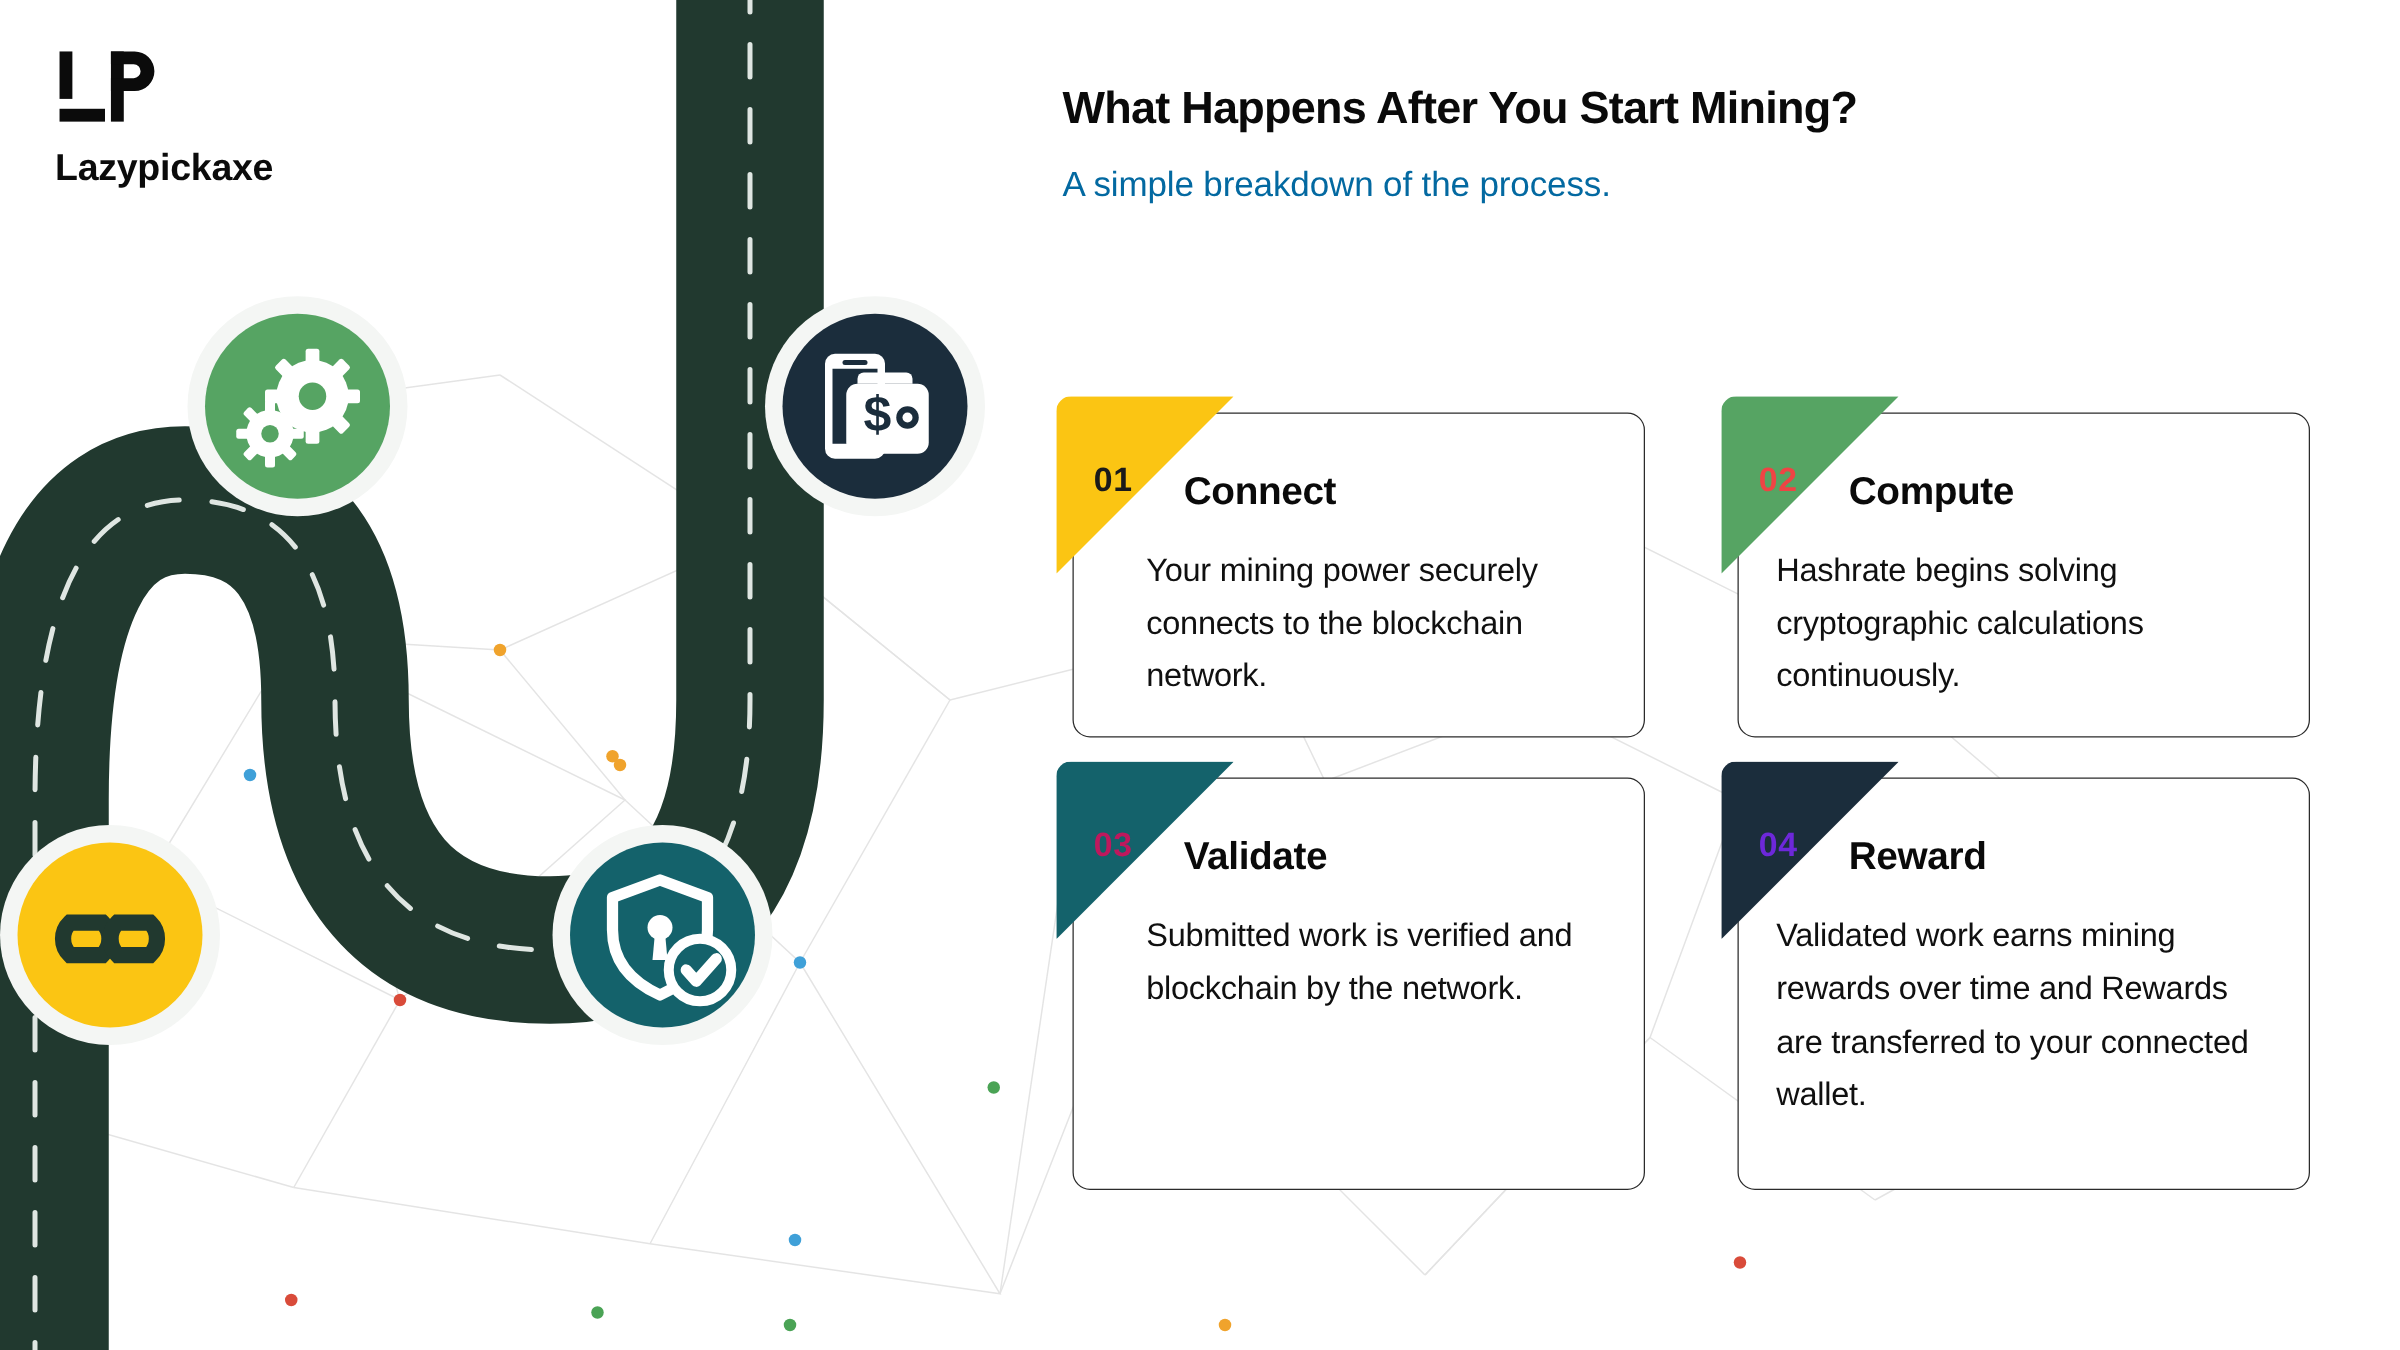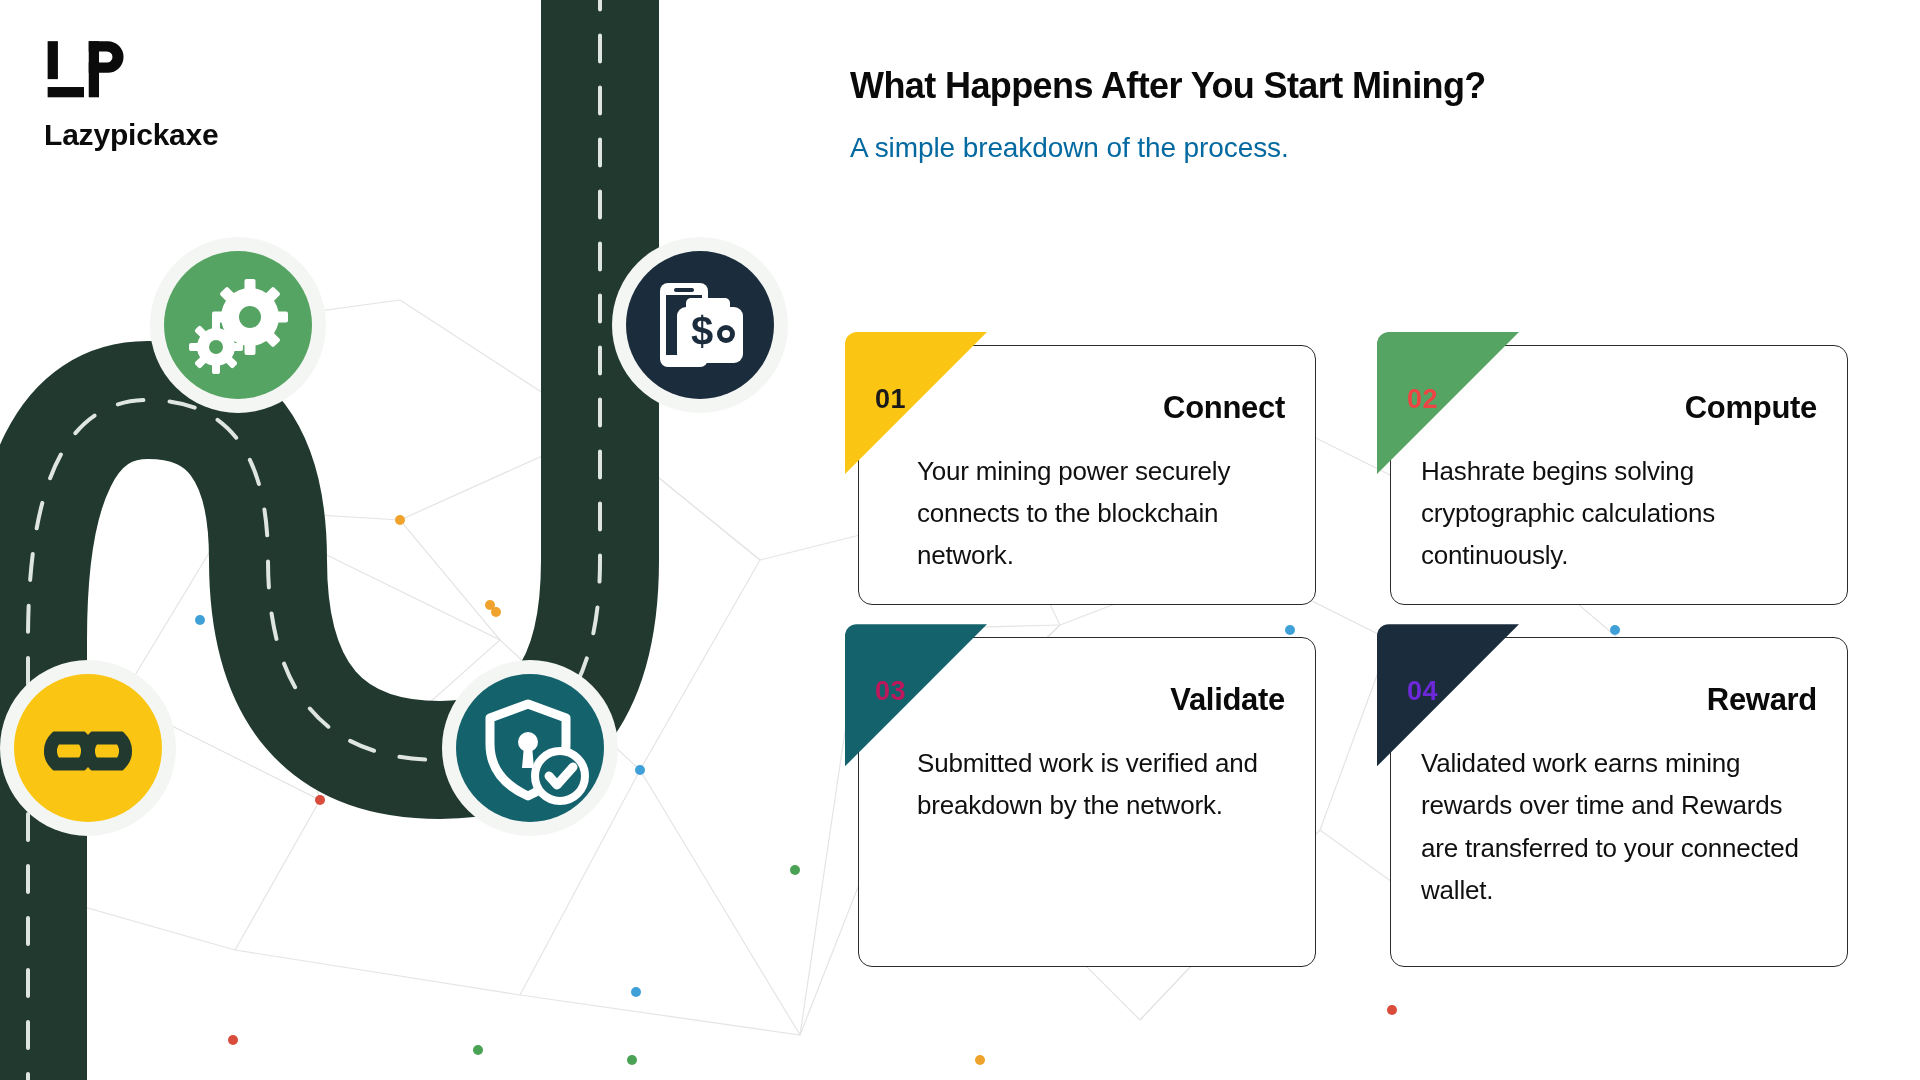--- a/index.html
+++ b/index.html
@@ -24,21 +24,21 @@
 
   
   .content { position:absolute; left:850px; top:62px; width:1020px; }
   .headline {
     font-size:36px; line-height:1.32; font-weight:700; color:#0a0a0a;
     letter-spacing:-0.6px; max-width:830px;
   }
   .subhead { margin-top:22px; font-size:28px; color:#0369a1; font-weight:400; letter-spacing:-0.1px; }
 
   
-  .cards { position:absolute; left:858px; top:345px; width:1020px; }
+  .cards { position:absolute; left:858px; top:330px; width:1020px; }
   .card-row { display:flex; gap:74px; }
   .card-row + .card-row { margin-top:32px; }
 
   .card {
     position:relative;
     width:458px;
     background:#fff;
     border:1.5px solid #2b2b2b;
     border-radius:14px;
     padding:26px 30px 28px 30px;
@@ -52,21 +52,21 @@
     clip-path:polygon(0 0, 100% 0, 0 100%);
     border-top-left-radius:12px;
   }
   .card-num {
     position:absolute; left:16px; top:38px;
     font-size:27px; font-weight:700; letter-spacing:0.5px;
     z-index:3;
   }
   .card-title {
     position:relative; z-index:2;
-    text-align:right;
+    text-align:left;
     font-size:31px; font-weight:700; color:#0a0a0a;
     margin-left:58px; margin-top:18px; letter-spacing:-0.3px;
   }
   .card-body {
     position:relative; z-index:2;
     margin-top:24px;
     font-size:26px; line-height:1.62; color:#101010; font-weight:400;
     letter-spacing:-0.2px;
   }
   .card.c1 .card-body, .card.c3 .card-body { padding-left:28px; }
@@ -257,21 +257,21 @@
       </div>
 
     </div>
 
     <div class="card-row">
 
       <div class="card c3 tall">
         <div class="card-corner" style="background:#14626B"></div>
         <div class="card-num" style="color:#be185d">03</div>
         <div class="card-title">Validate</div>
-        <div class="card-body">Submitted work is verified and breakdown by the network.</div>
+        <div class="card-body">Submitted work is verified and blockchain by the network.</div>
       </div>
 
       <div class="card c4 tall">
         <div class="card-corner" style="background:#1B2D3C"></div>
         <div class="card-num" style="color:#6d28d9">04</div>
         <div class="card-title">Reward</div>
         <div class="card-body">Validated work earns mining rewards over time and Rewards are transferred to your connected wallet.</div>
       </div>
 
     </div>

